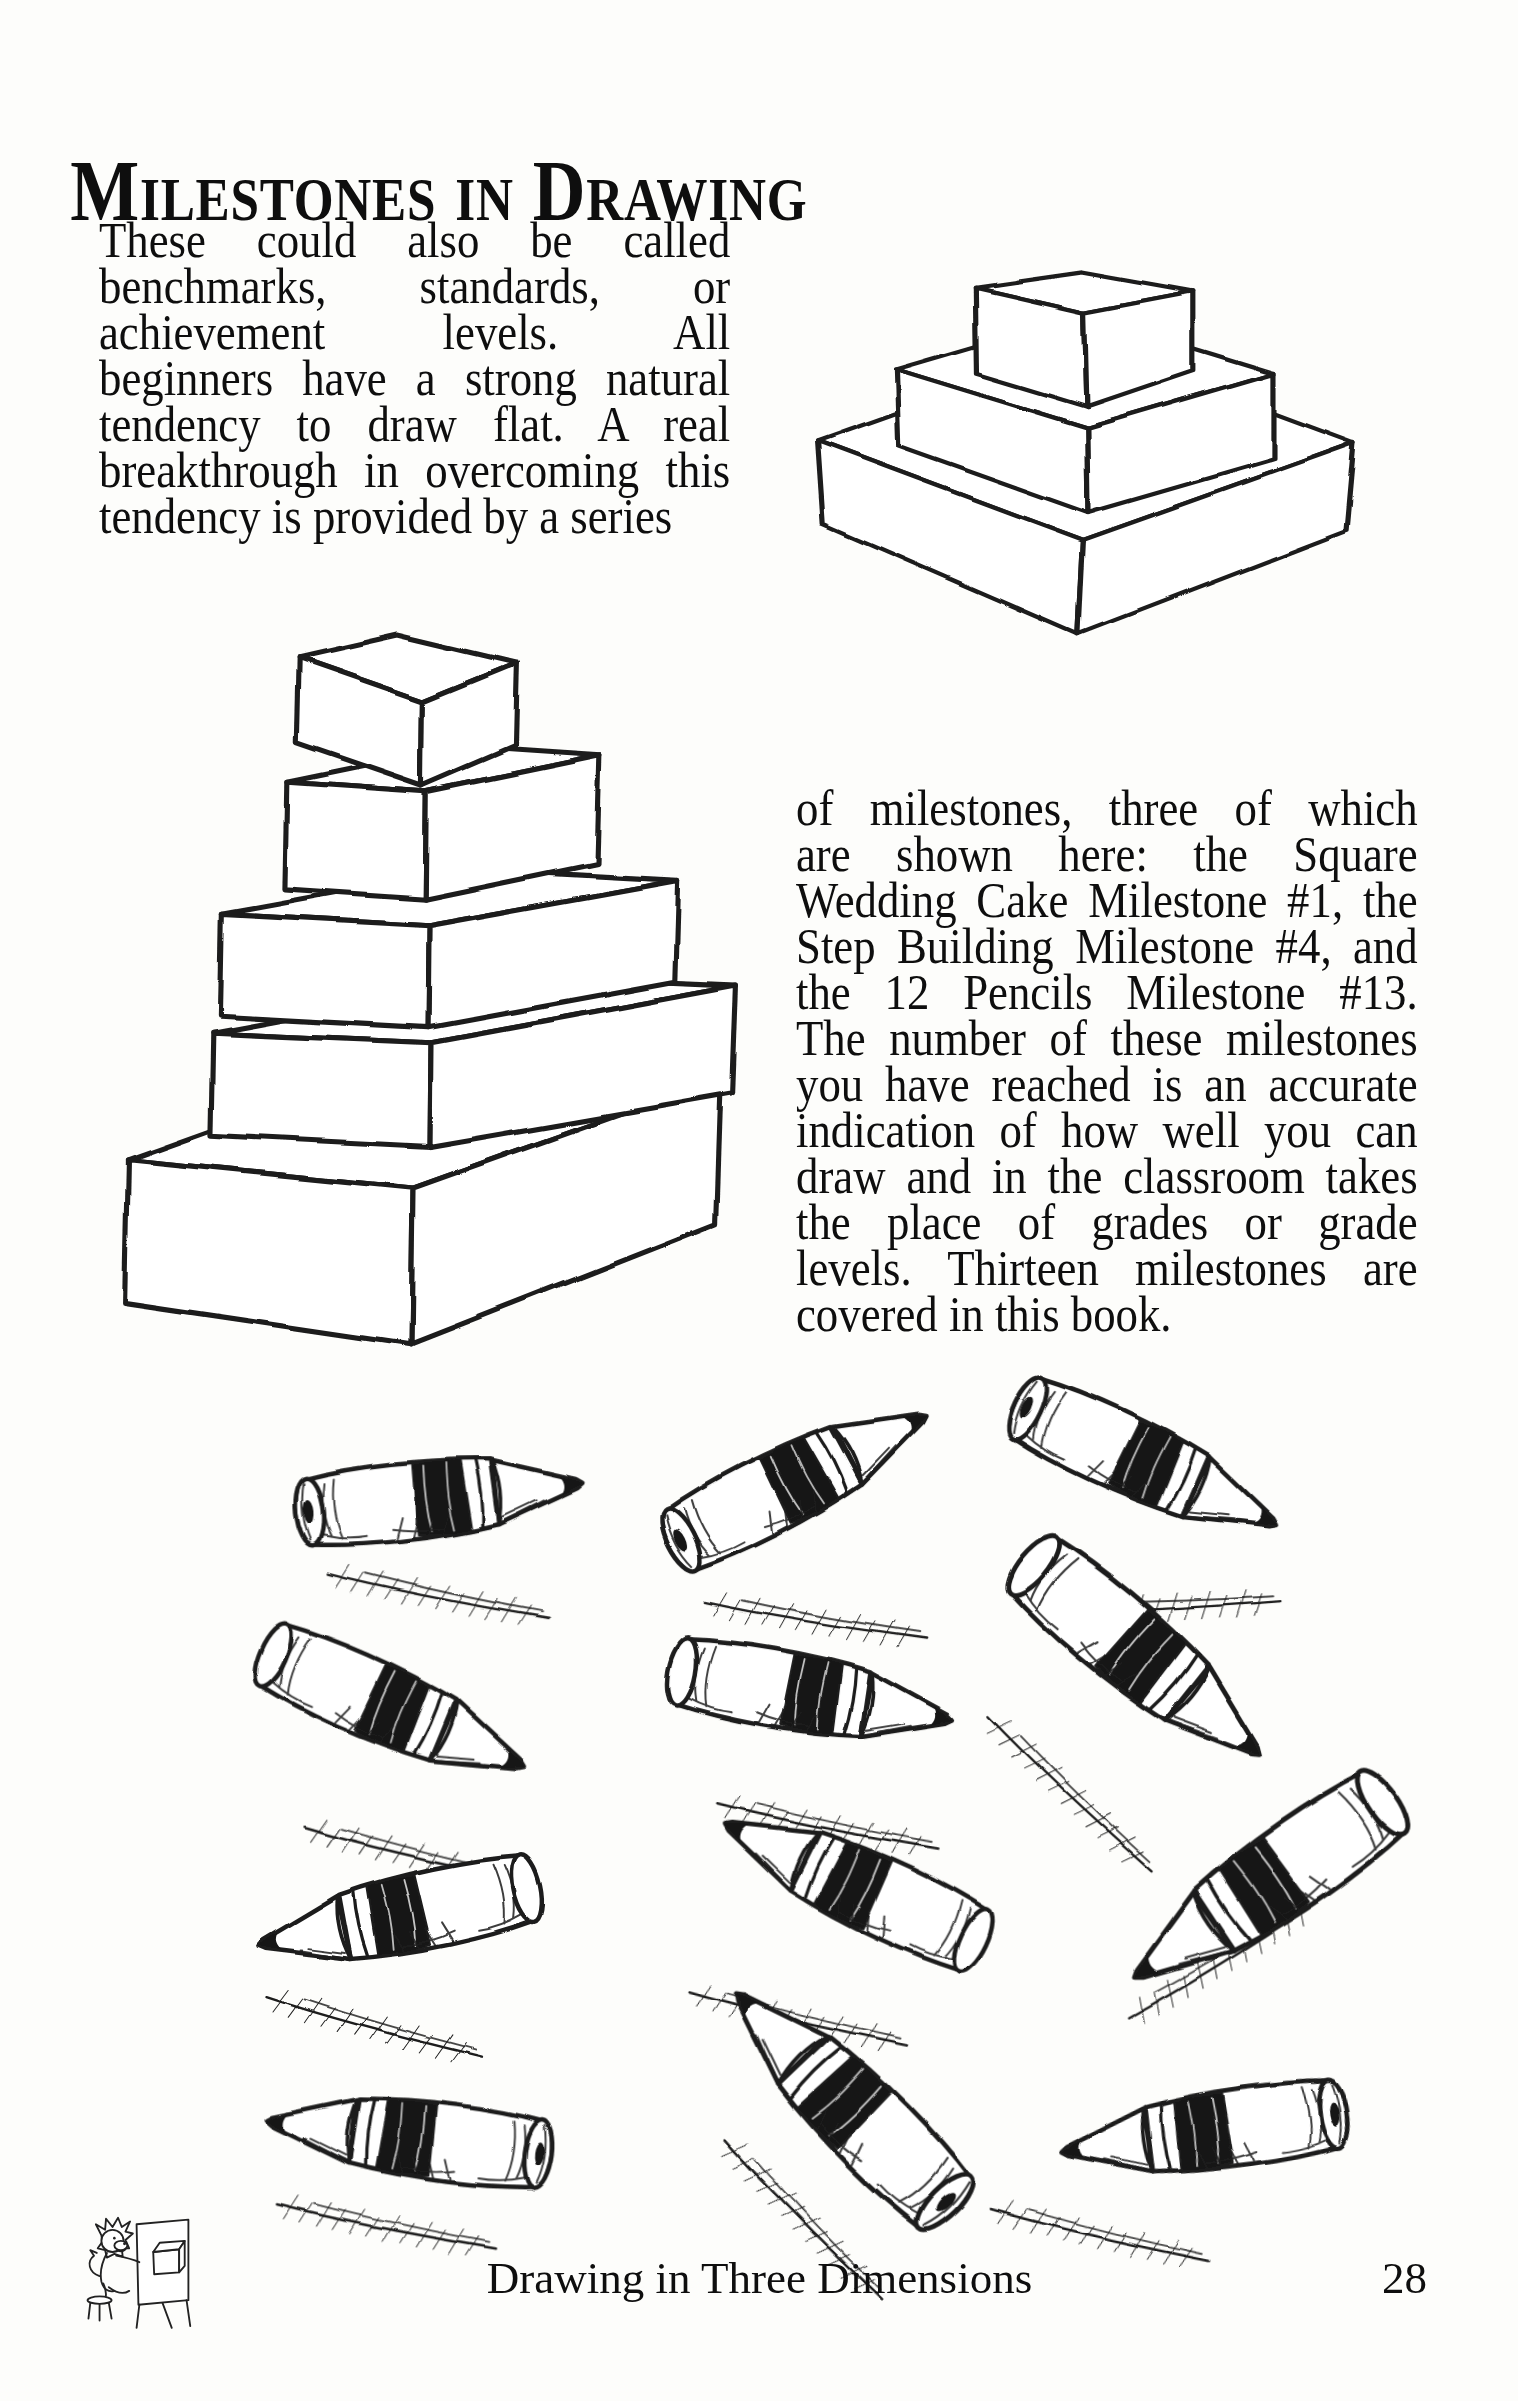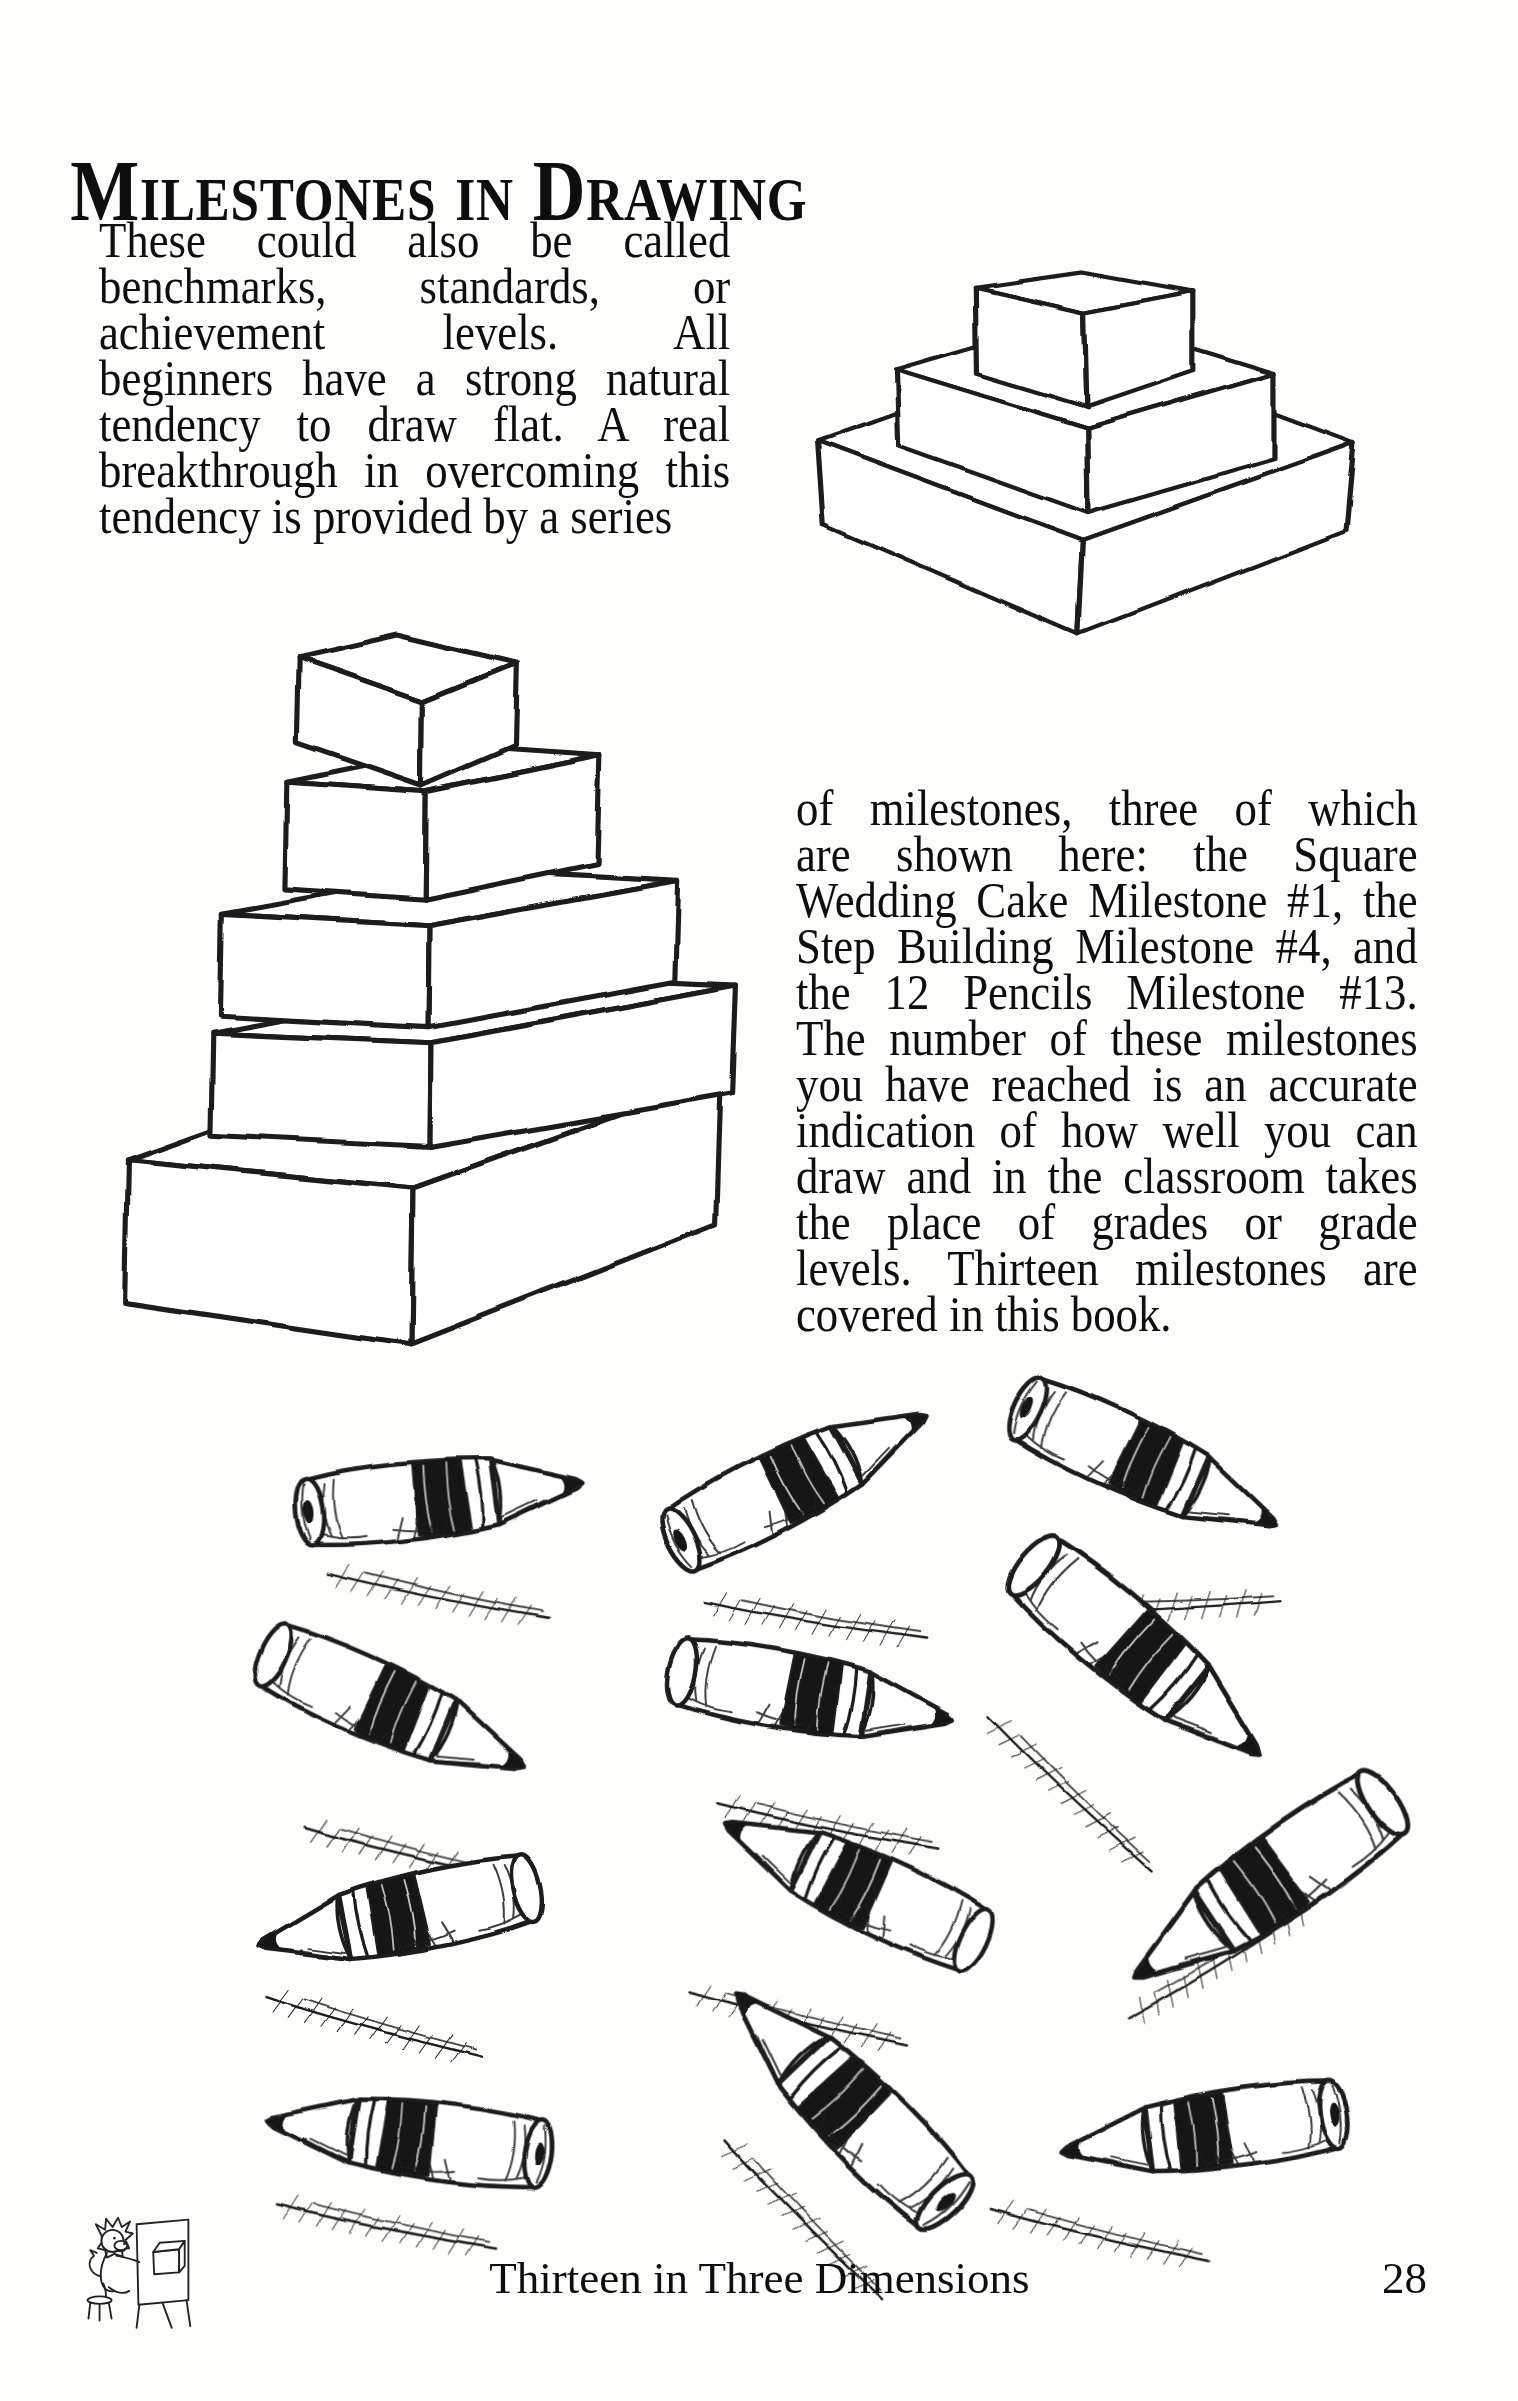--- a/index.html
+++ b/index.html
@@ -221,17 +221,17 @@
         <path d="M 38,44 C 48,46 56,48 63,51" fill="none"></path>
         <path d="M 30,78 C 38,84 46,86 52,82" fill="none"></path>
         <path d="M 24,74 C 30,88 26,96 18,94" fill="none"></path>
         <path d="M 20,66 C 8,62 6,50 14,44 L 10,38 L 17,41" fill="none"></path>
         <ellipse cx="20" cy="92" rx="13" ry="4"></ellipse>
         <path d="M 10,95 L 8,112 M 20,96 L 20,114 M 30,95 L 33,112" fill="none"></path>
       </g>
     </g>
   </svg>
 
-  <div class="footer-chapter">Thirteen in Three Dimensions</div>
+  <div class="footer-chapter">Drawing in Three Dimensions</div>
   <div class="footer-page-num">28</div>
 
 </div>
 
 
 </body></html>

